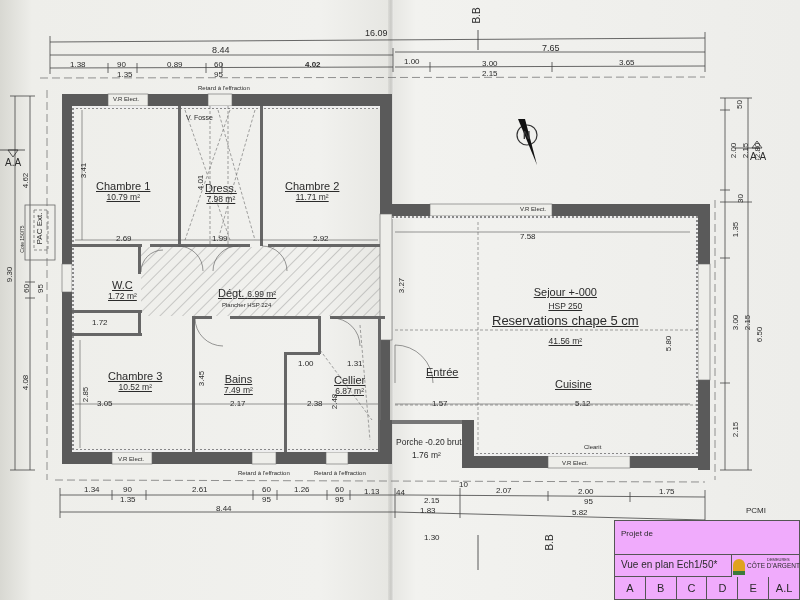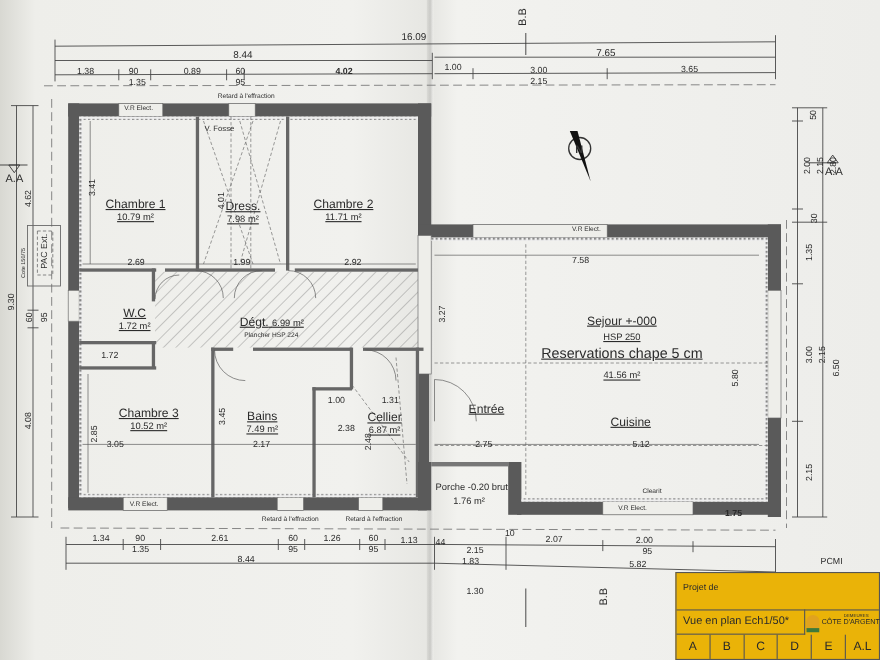--- a/index.html
+++ b/index.html
@@ -4,21 +4,21 @@
 <style>
   html,body{margin:0;padding:0;}
   body{width:800px;height:600px;overflow:hidden;background:#c9c8c2;font-family:"Liberation Sans",sans-serif;color:#2a2a2a;}
   .sheet{position:absolute;left:0;top:0;width:800px;height:600px;background:linear-gradient(90deg,#d8d8d2 0%,#eeeeea 4%,#f1f1ee 40%,#e6e6e2 49%,#f2f2ef 52%,#ededea 100%);}
   .fold{position:absolute;left:388px;top:0;width:6px;height:600px;background:linear-gradient(90deg,rgba(0,0,0,0.05),rgba(0,0,0,0.12),rgba(255,255,255,0.3));}
   svg{position:absolute;left:0;top:0;}
   .t{font-family:"Liberation Sans",sans-serif;fill:#333;}
   .lbl{position:absolute;font-family:"Liberation Sans",sans-serif;color:#2b2b2b;white-space:nowrap;}
   .room{font-size:11px;text-align:center;text-decoration:underline;}
   .area{font-size:8.5px;}
-  .tb{position:absolute;left:614px;top:520px;width:184px;height:78px;border:1px solid #555;background:#eab308;}
+  .tb{position:absolute;left:614px;top:520px;width:184px;height:78px;border:1px solid #555;background:#f0abfc;}
   .tb .row1{position:absolute;left:0;top:0;width:184px;height:33px;border-bottom:1px solid #555;}
   .tb .row2{position:absolute;left:0;top:33px;width:116px;height:22px;border-bottom:1px solid #555;border-right:1px solid #555;}
   .tb .row3{position:absolute;left:0;top:56px;width:184px;height:22px;display:flex;}
   .tb .cell{flex:1;border-right:1px solid #555;font-size:11px;text-align:center;line-height:22px;}
   .tb .cell:last-child{border-right:none;}
   .logo{position:absolute;left:118px;top:36px;width:64px;height:18px;}
 </style>
 </head>
 <body>
 
@@ -249,21 +249,21 @@
 <div class="lbl" style="left:335px;top:485px;font-size:8px;">60</div>
 <div class="lbl" style="left:335px;top:495px;font-size:8px;">95</div>
 <div class="lbl" style="left:364px;top:487px;font-size:8px;">1.13</div>
 <div class="lbl" style="left:396px;top:488px;font-size:8px;">44</div>
 <div class="lbl" style="left:424px;top:486px;font-size:8px;margin-top:47px;">1.30</div>
 <div class="lbl" style="left:424px;top:496px;font-size:8px;">2.15</div>
 <div class="lbl" style="left:459px;top:480px;font-size:8px;">10</div>
 <div class="lbl" style="left:496px;top:486px;font-size:8px;">2.07</div>
 <div class="lbl" style="left:578px;top:487px;font-size:8px;">2.00</div>
 <div class="lbl" style="left:584px;top:497px;font-size:8px;">95</div>
-<div class="lbl" style="left:659px;top:462px;font-size:8px;font-weight:bold;">1.75</div>
+<div class="lbl" style="left:659px;top:487px;font-size:8px;">1.75</div>
 <div class="lbl" style="left:216px;top:504px;font-size:8px;">8.44</div>
 <div class="lbl" style="left:420px;top:506px;font-size:8px;">1.83</div>
 <div class="lbl" style="left:572px;top:508px;font-size:8px;">5.82</div>
 
 <div class="lbl room" style="left:96px;top:180px;">
   <div>Chambre 1</div>
   <div class="area">10.79 m²</div>
 </div>
 <div class="lbl room" style="left:205px;top:182px;">
   <div>Dress.</div>
@@ -314,28 +314,28 @@
 <div class="lbl" style="left:116px;top:234px;font-size:8px;">2.69</div>
 <div class="lbl" style="left:212px;top:234px;font-size:8px;">1.99</div>
 <div class="lbl" style="left:313px;top:234px;font-size:8px;">2.92</div>
 <div class="lbl" style="left:76px;top:166px;font-size:8px;transform:rotate(-90deg);">3.41</div>
 <div class="lbl" style="left:193px;top:178px;font-size:8px;transform:rotate(-90deg);">4.01</div>
 <div class="lbl" style="left:92px;top:318px;font-size:8px;">1.72</div>
 <div class="lbl" style="left:97px;top:399px;font-size:8px;">3.05</div>
 <div class="lbl" style="left:78px;top:390px;font-size:8px;transform:rotate(-90deg);">2.85</div>
 <div class="lbl" style="left:230px;top:399px;font-size:8px;">2.17</div>
 <div class="lbl" style="left:194px;top:374px;font-size:8px;transform:rotate(-90deg);">3.45</div>
-<div class="lbl" style="left:307px;top:385px;font-size:8px;">2.38</div>
+<div class="lbl" style="left:307px;top:399px;font-size:8px;">2.38</div>
 <div class="lbl" style="left:327px;top:397px;font-size:8px;transform:rotate(-90deg);">2.48</div>
 <div class="lbl" style="left:298px;top:359px;font-size:8px;">1.00</div>
 <div class="lbl" style="left:347px;top:359px;font-size:8px;">1.31</div>
 <div class="lbl" style="left:520px;top:232px;font-size:8px;">7.58</div>
 <div class="lbl" style="left:661px;top:339px;font-size:8px;transform:rotate(-90deg);">5.80</div>
 <div class="lbl" style="left:575px;top:399px;font-size:8px;">5.12</div>
-<div class="lbl" style="left:432px;top:399px;font-size:8px;">2.75</div>
+<div class="lbl" style="left:432px;top:399px;font-size:8px;">1.57</div>
 <div class="lbl" style="left:394px;top:281px;font-size:8px;transform:rotate(-90deg);">3.27</div>
 
 <div class="lbl" style="left:113px;top:96px;font-size:6px;">V.R Elect.</div>
 <div class="lbl" style="left:198px;top:85px;font-size:6px;">Retard à l'effraction</div>
 <div class="lbl" style="left:186px;top:114px;font-size:7px;">V. Fosse</div>
 <div class="lbl" style="left:118px;top:456px;font-size:6px;">V.R Elect.</div>
 <div class="lbl" style="left:238px;top:470px;font-size:6px;">Retard à l'effraction</div>
 <div class="lbl" style="left:314px;top:470px;font-size:6px;">Retard à l'effraction</div>
 <div class="lbl" style="left:520px;top:206px;font-size:6px;">V.R Elect.</div>
 <div class="lbl" style="left:562px;top:460px;font-size:6px;">V.R Elect.</div>

